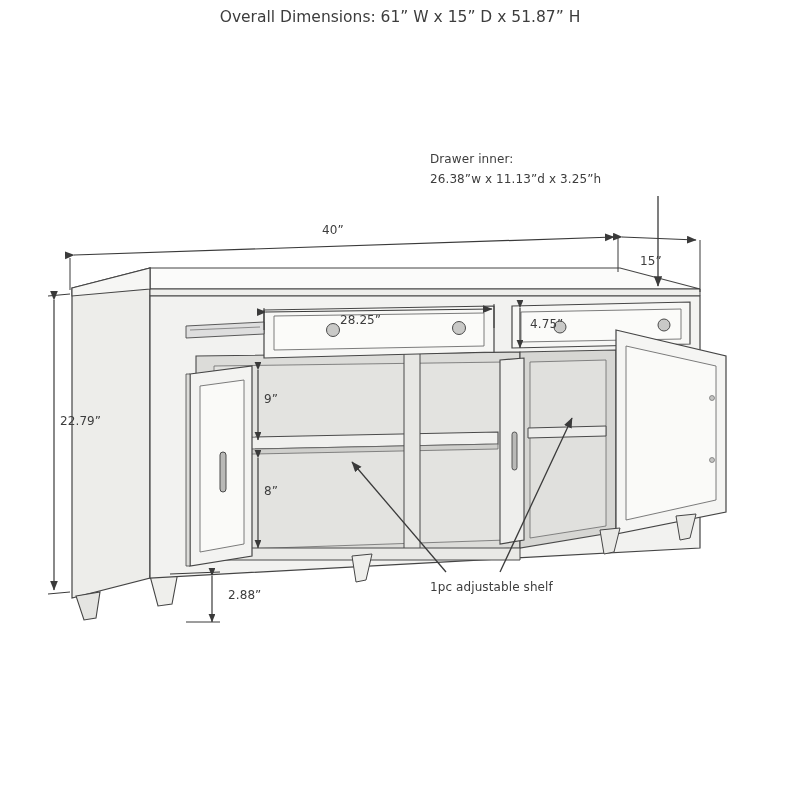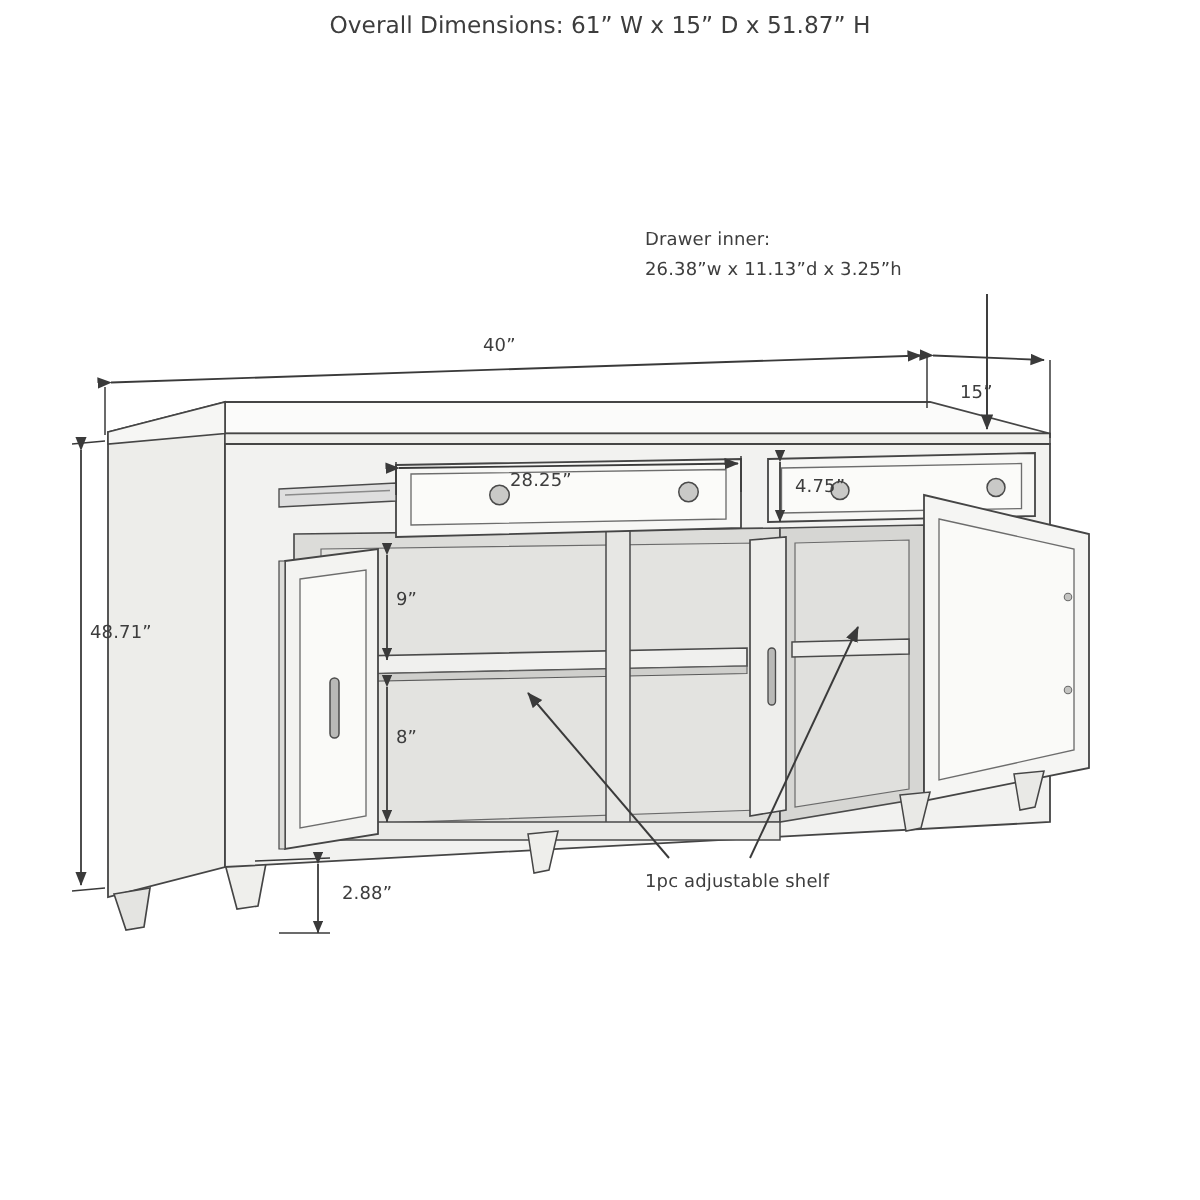--- a/index.html
+++ b/index.html
@@ -149,21 +149,21 @@
 
       <line x1="658" y1="196" x2="658" y2="286" stroke-width="1.3" marker-end="url(#ar)"></line>
 
       <line x1="446" y1="572" x2="352" y2="462" stroke-width="1.3" marker-end="url(#ar)"></line>
       <line x1="500" y1="572" x2="572" y2="418" stroke-width="1.3" marker-end="url(#ar)"></line>
     </g>
   </svg>
 
   <div class="lbl" style="left:322px; top:223px;">40”</div>
   <div class="lbl" style="left:640px; top:222px;margin-top:32px;">15”</div>
-  <div class="lbl" style="left:60px; top:414px;">48.71”</div>
+  <div class="lbl" style="left:60px; top:414px;">22.79”</div>
   <div class="lbl" style="left:340px; top:313px;">28.25”</div>
   <div class="lbl" style="left:530px; top:317px;">4.75”</div>
   <div class="lbl" style="left:264px; top:392px;">9”</div>
   <div class="lbl" style="left:264px; top:484px;">8”</div>
   <div class="lbl" style="left:228px; top:588px;">2.88”</div>
 
   <div class="lbl" style="left:430px; top:152px;">Drawer inner:</div>
   <div class="lbl" style="left:430px; top:172px;">26.38”w x 11.13”d x 3.25”h</div>
 
   <div class="lbl" style="left:430px; top:580px;">1pc adjustable shelf</div>

